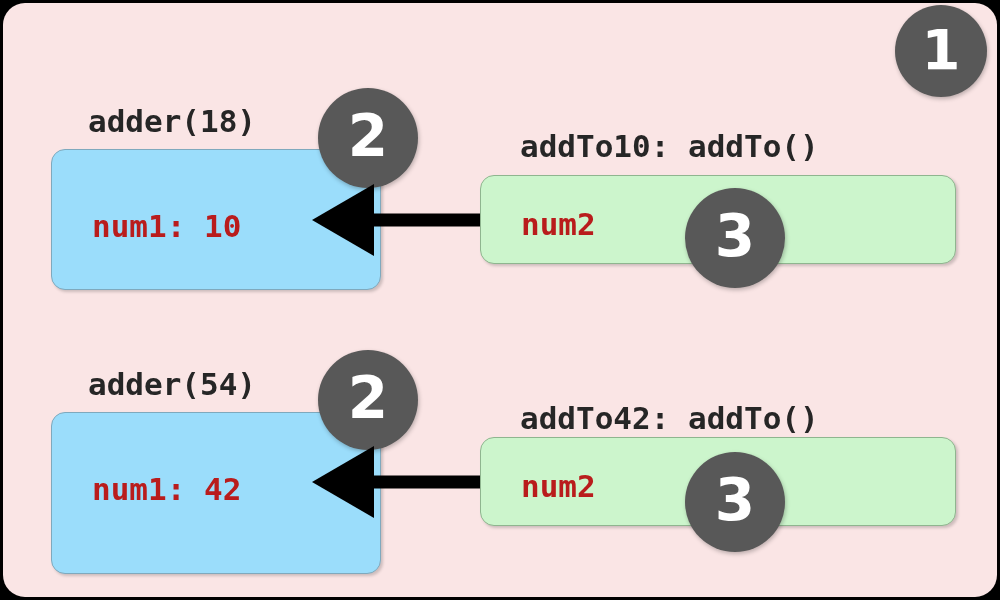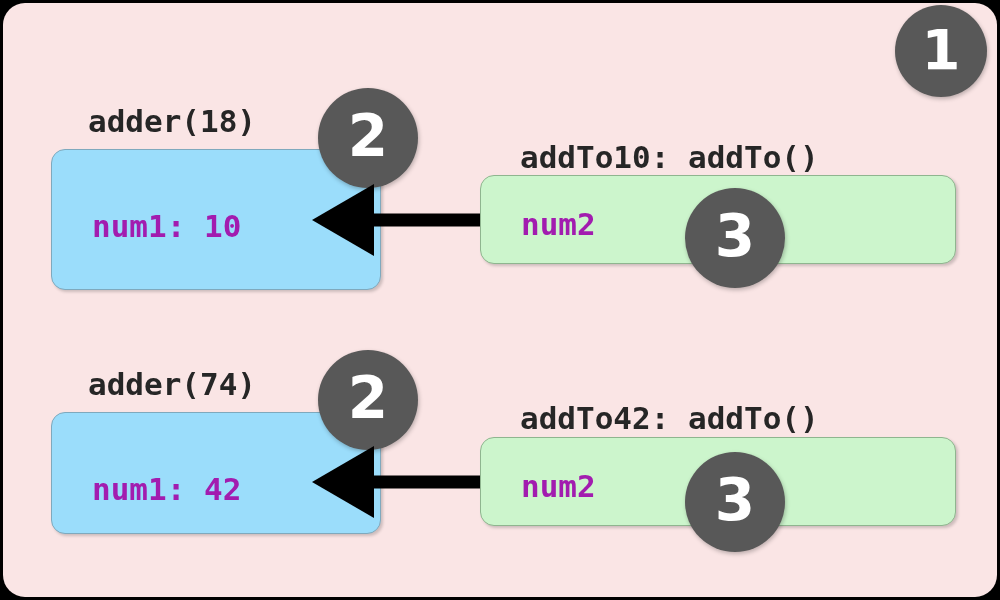--- a/index.html
+++ b/index.html
@@ -48,21 +48,21 @@
     position: absolute;
     box-sizing: border-box;
     border-radius: 14px;
     box-shadow: 2px 2px 3px rgba(0,0,0,0.18);
   }
   .box-inner-text {
     position: absolute;
     font-family: "DejaVu Sans Mono", "Liberation Mono", monospace;
     font-weight: bold;
     font-size: 31px;
-    color: #a21caf;
+    color: #b91c1c;
     white-space: pre;
     line-height: 1;
   }
   .box-blue {
     background: #9BDDFB;
     border: 1px solid #7FA9BD;
   }
   .box-green {
     background: #CCF5CC;
     border: 1px solid #8FB58F;
@@ -118,42 +118,42 @@
     <div class="scope-label" style="left:88px; top:106px;">adder(18)</div>
 
     <div class="box box-blue" style="left:51px; top:149px; width:330px; height:141px;">
       <div class="box-inner-text" style="left:40px; top:61px;">num1: 10</div>
     </div>
 
     <div class="badge badge-md" style="left:318px; top:88px;">
       <span class="badge-txt">2</span>
     </div>
 
-    <div class="scope-label" style="left:520px; top:142px;">addTo10: addTo()</div>
+    <div class="scope-label" style="left:520px; top:131px;">addTo10: addTo()</div>
 
     <div class="box box-green" style="left:480px; top:175px; width:476px; height:89px;">
       <div class="box-inner-text" style="left:40px; top:33px;">num2</div>
     </div>
 
     <svg class="arrow-svg" style="left:310px; top:200px;" width="175" height="80" viewBox="0 0 175 80">
       <line x1="170" y1="20" x2="62" y2="20" stroke="#000000" stroke-width="13"></line>
       <polygon points="2,20 64,-16 64,56" fill="#000000"></polygon>
     </svg>
 
     <div class="badge badge-md" style="left:685px; top:188px;">
       <span class="badge-txt">3</span>
     </div>
 
   </div>
 
   <div class="scope">
 
-    <div class="scope-label" style="left:88px; top:369px;">adder(74)</div>
+    <div class="scope-label" style="left:88px; top:369px;">adder(54)</div>
 
-    <div class="box box-blue" style="left:51px; top:412px; width:330px; height:122px;">
+    <div class="box box-blue" style="left:51px; top:412px; width:330px; height:162px;">
       <div class="box-inner-text" style="left:40px; top:61px;">num1: 42</div>
     </div>
 
     <div class="badge badge-md" style="left:318px; top:350px;">
       <span class="badge-txt">2</span>
     </div>
 
     <div class="scope-label" style="left:520px; top:403px;">addTo42: addTo()</div>
 
     <div class="box box-green" style="left:480px; top:437px; width:476px; height:89px;">

